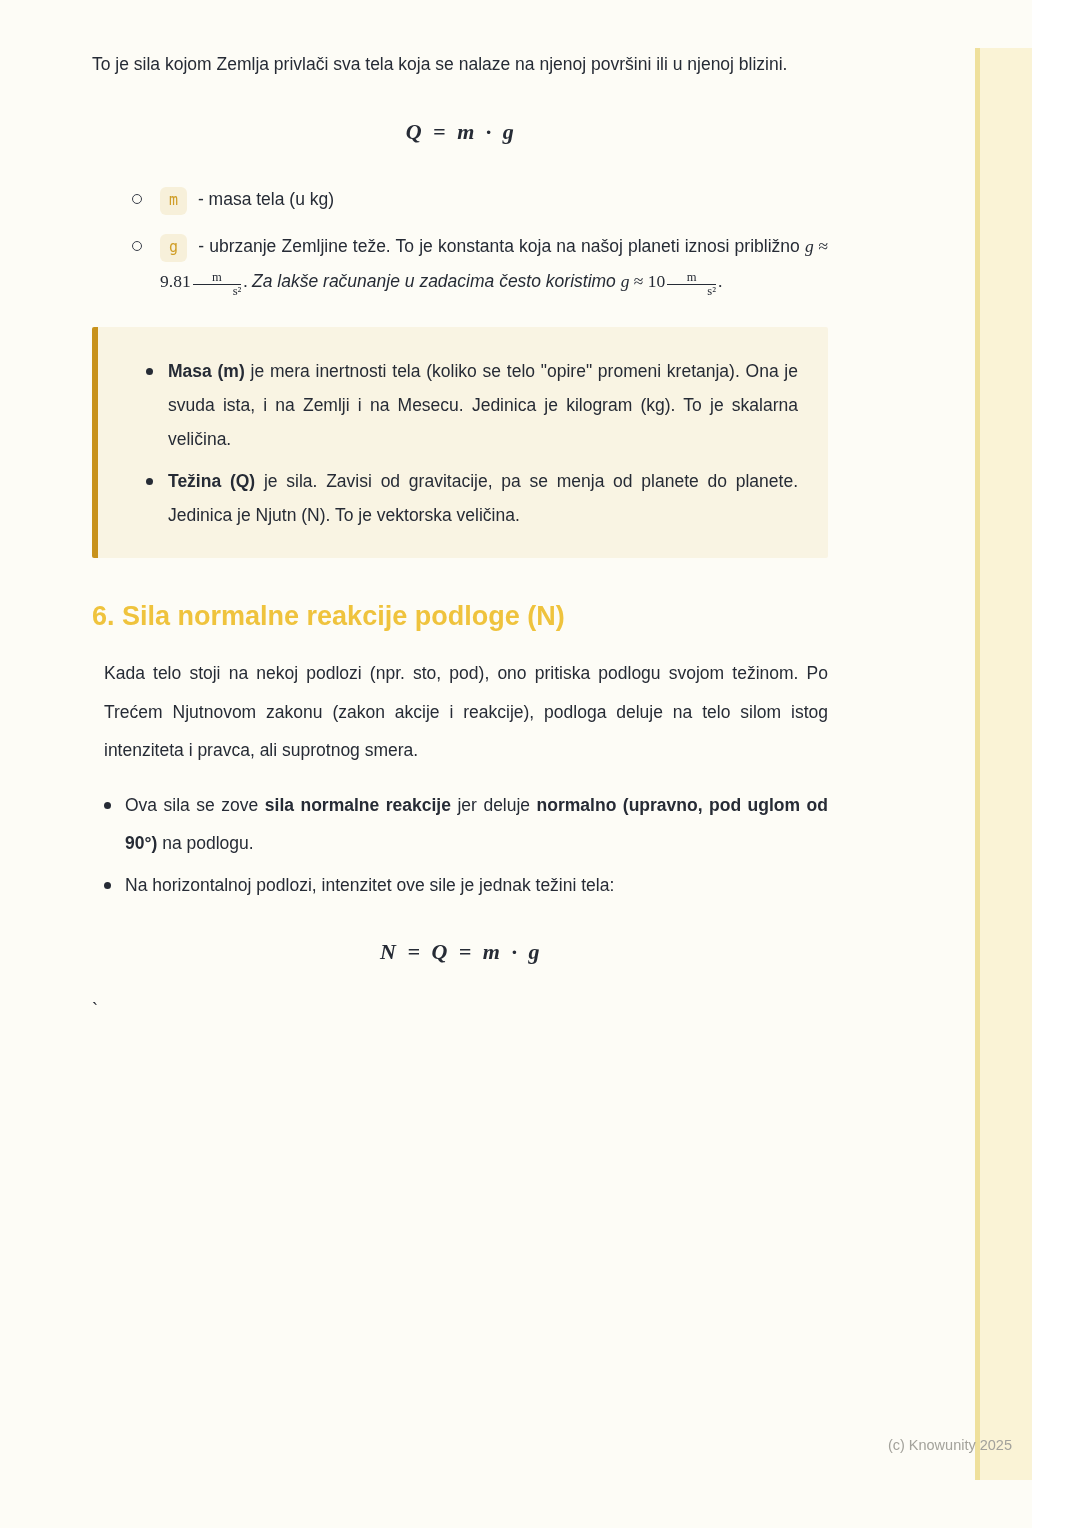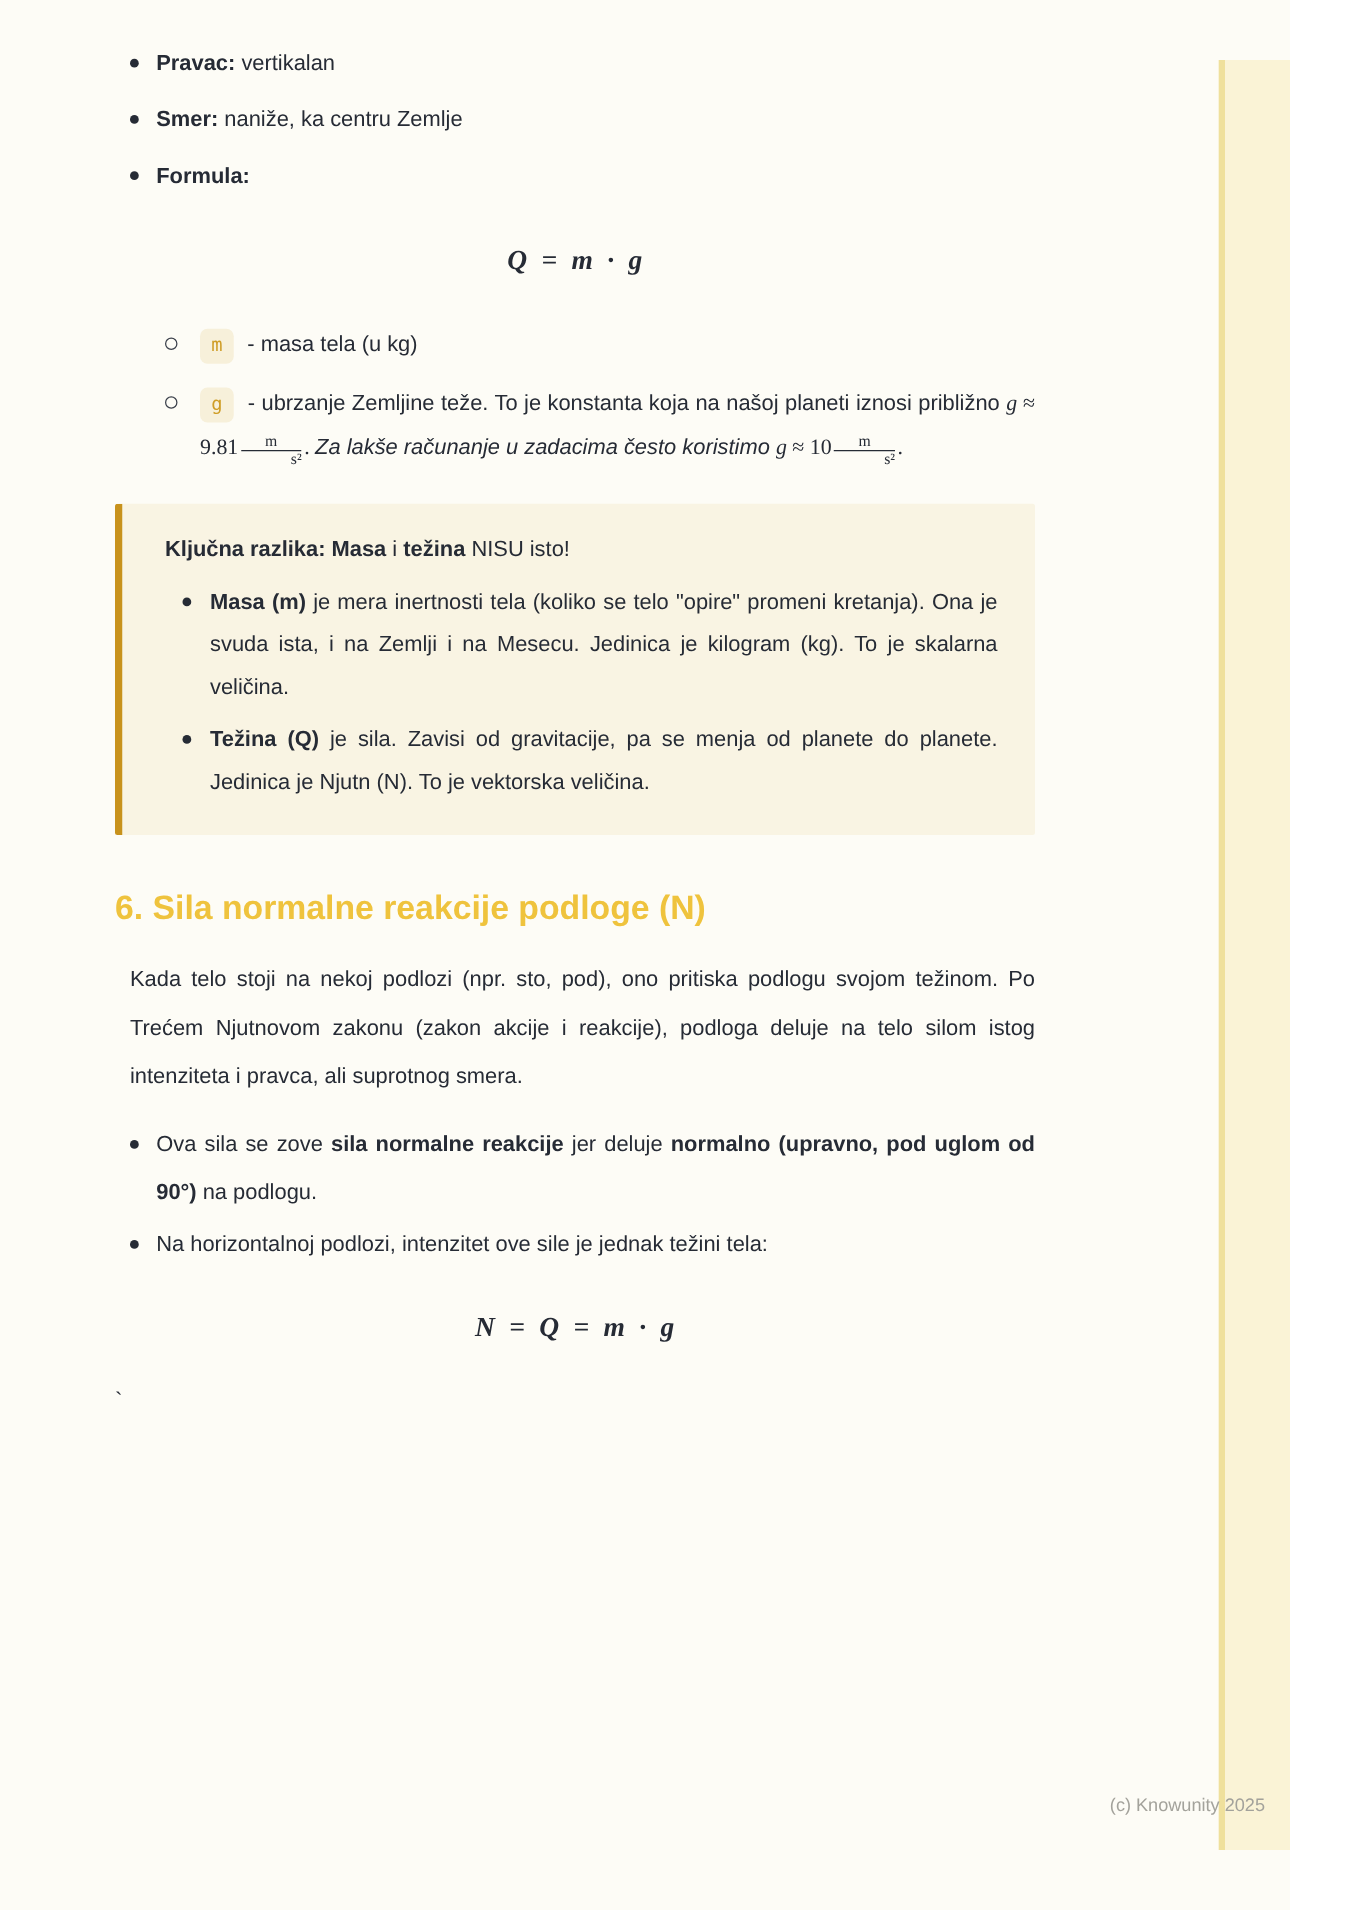--- a/index.html
+++ b/index.html
@@ -60,48 +60,35 @@
 </style>
 </head>
 <body>
 
 <div class="page">
   <div class="right-col"></div>
   <div class="stripe"></div>
 
   <div class="content">
 
+    <p class="intro just">To je sila kojom Zemlja privlači sva tela koja se nalaze na njenoj površini ili u njenoj blizini.</p>
 
-    <ul class="props">
-      <li>
-        <span class="b">Pravac:</span><span> vertikalan</span>
-      </li>
-      <li>
-        <span class="b">Smer:</span><span> naniže, ka centru Zemlje</span>
-      </li>
-      <li>
-        <span class="b">Formula:</span><span></span>
-      </li>
-    </ul>
 
     <div class="formula">Q = m · g</div>
 
     <ul class="subprops">
       <li>
         <span class="badge">m</span><span> - masa tela (u kg)</span>
       </li>
       <li class="just">
         <span class="badge">g</span><span> - ubrzanje Zemljine teže. To je konstanta koja na našoj planeti iznosi približno </span><span class="mi">g</span><span class="mo"> ≈ </span><span class="mn">9.81</span><span class="frac"><span class="num">m</span><span class="den">s²</span></span><span class="mn">. </span><span class="it-note">Za lakše računanje u zadacima često koristimo </span><span class="mi">g</span><span class="mo"> ≈ </span><span class="mn">10</span><span class="frac"><span class="num">m</span><span class="den">s²</span></span><span class="mn">.</span>
       </li>
     </ul>
 
     <div class="callout">
-      <p class="callout-title">
-        <span class="b">Ključna razlika: Masa</span><span> i </span><span class="b">težina</span><span> NISU isto!</span>
-      </p>
       <ul class="callout-list">
         <li class="just">
           <span class="b">Masa (m)</span><span> je mera inertnosti tela (koliko se telo "opire" promeni kretanja). Ona je svuda ista, i na Zemlji i na Mesecu. Jedinica je kilogram (kg). To je skalarna veličina.</span>
         </li>
         <li class="just">
           <span class="b">Težina (Q)</span><span> je sila. Zavisi od gravitacije, pa se menja od planete do planete. Jedinica je Njutn (N). To je vektorska veličina.</span>
         </li>
       </ul>
     </div>
 

